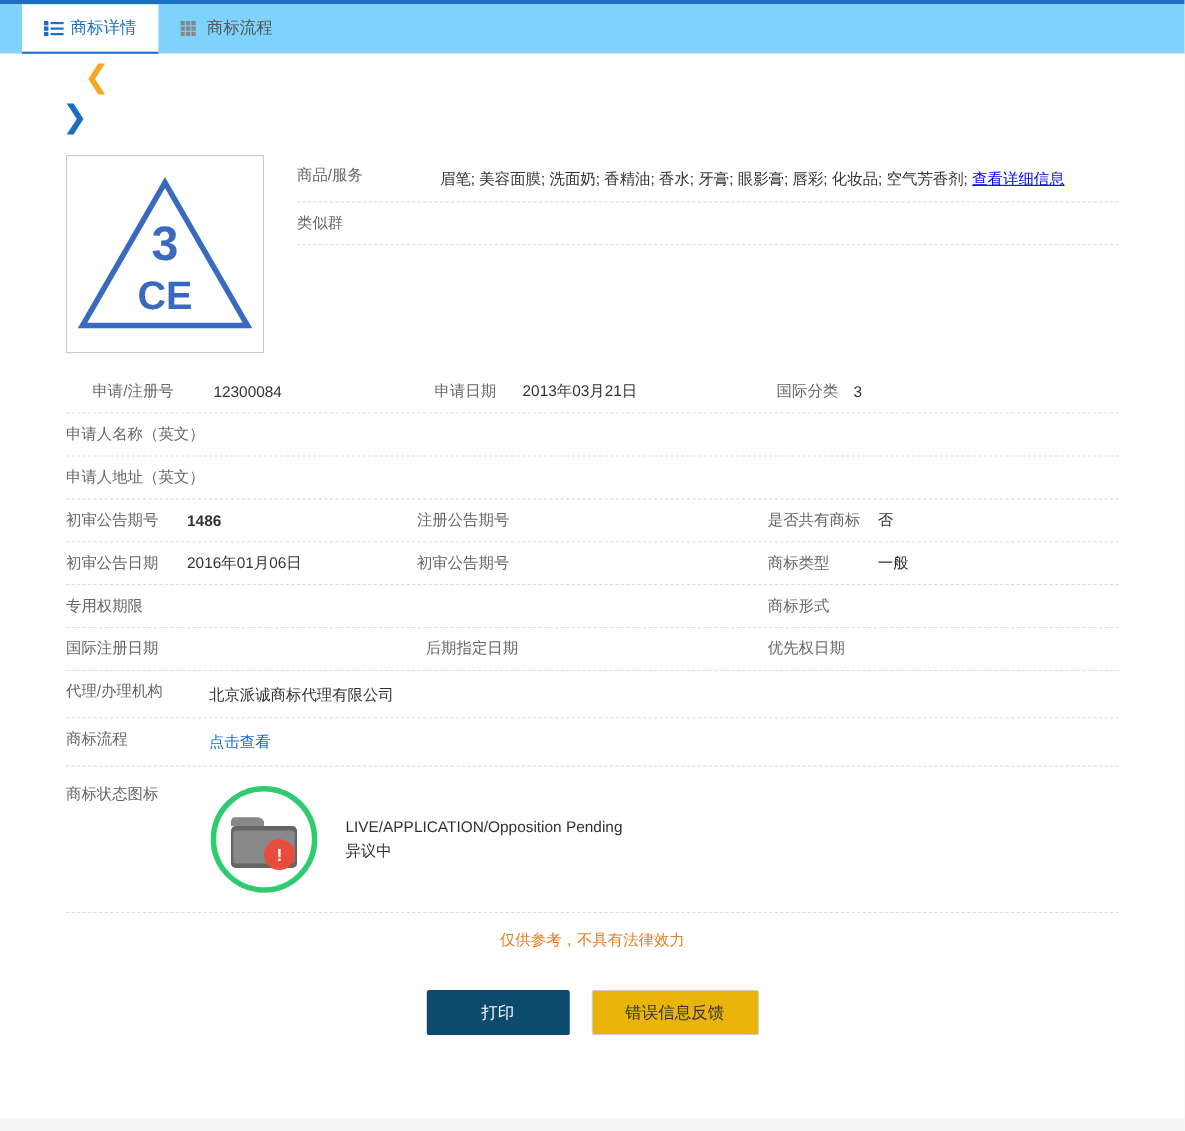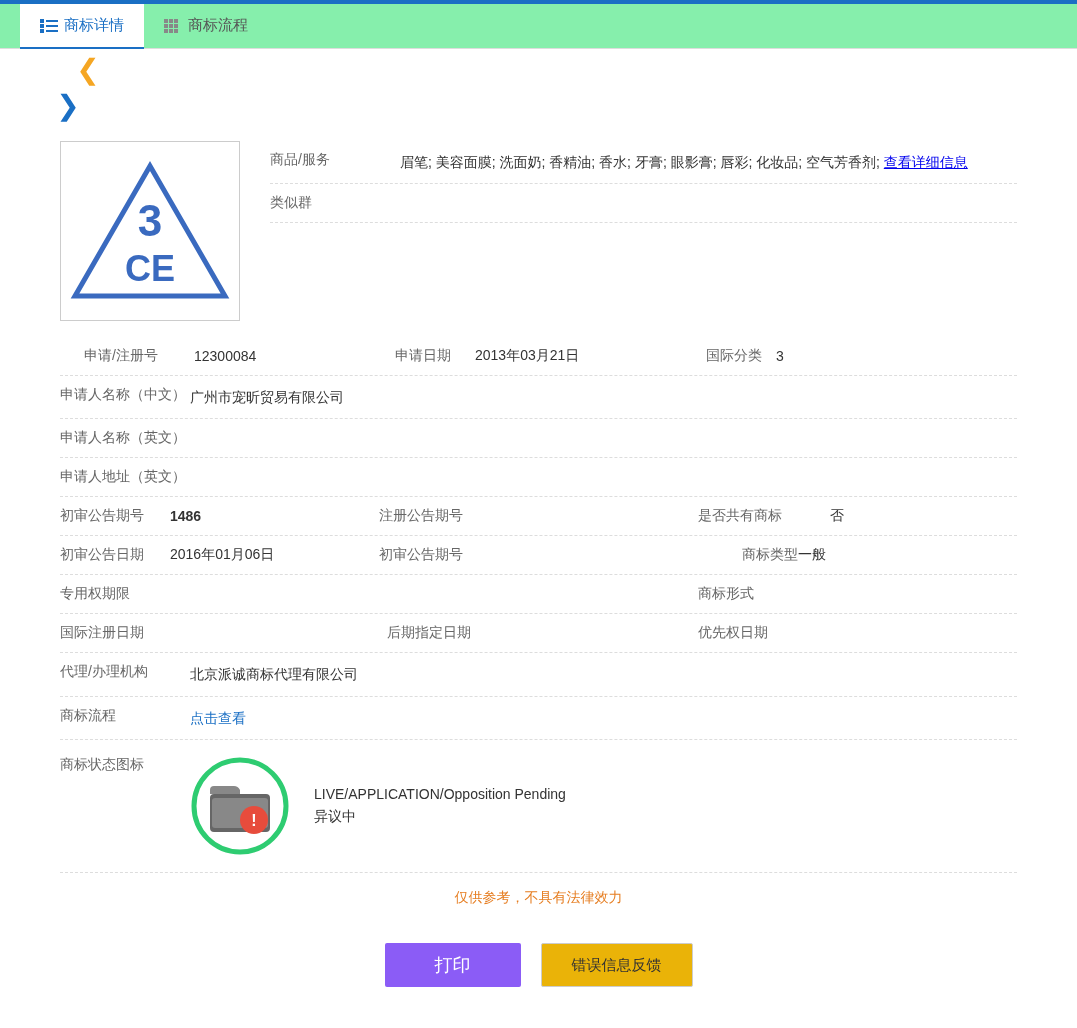--- a/index.html
+++ b/index.html
@@ -1,20 +1,20 @@
 <!DOCTYPE html>
 <html><head>
   <meta charset="utf-8">
   <style>
     * { box-sizing: border-box; margin: 0; padding: 0; }
     body { font-family: 'Microsoft YaHei', Arial, sans-serif; font-size: 14px; color: #333; background: #f5f5f5; }
 
     .top-bar { height: 4px; background: #1a6fc4; }
 
-    .tabs { display: flex; background: #86efac; border-bottom: 1px solid #ddd; padding: 0 20px; }
+    .tabs { display: flex; background: #7dd3fc; border-bottom: 1px solid #ddd; padding: 0 20px; }
     .tab { display: flex; align-items: center; gap: 6px; padding: 12px 20px; cursor: pointer; font-size: 15px; color: #555; border-bottom: 2px solid transparent; margin-bottom: -1px; }
     .tab.active { color: #1a6fc4; border-bottom: 2px solid #1a6fc4; background: #fff; }
     .tab-icon { width: 18px; height: 14px; }
 
     .content { background: #fff; margin: 0; padding: 20px 60px 40px 60px; position: relative; min-height: calc(100vh - 60px); }
 
     .nav-arrow { position: absolute; top: 50%; transform: translateY(-50%); width: 36px; height: 36px; display: flex; align-items: center; justify-content: center; cursor: pointer; z-index: 10; }
     .nav-arrow-left { left: 10px; color: #f5a623; font-size: 28px; }
     .nav-arrow-right { right: 10px; color: #1a6fc4; font-size: 28px; }
 
@@ -24,21 +24,21 @@
     .trademark-image svg { width: 160px; height: 160px; }
 
     .trademark-info-right { flex: 1; }
 
     .info-row { display: flex; align-items: flex-start; padding: 10px 0; border-bottom: 1px dashed #ddd; }
     .info-label { color: #666; min-width: 130px; flex-shrink: 0; }
     .info-value { color: #333; flex: 1; line-height: 1.6; }
     .info-value a { color: #1a6fc4; text-decoration: none; }
 
     .bottom-buttons { display: flex; justify-content: center; gap: 20px; padding: 20px 0; }
-    .btn-print { background: #8b5cf6; color: #fff; border: none; padding: 10px 50px; font-size: 18px; cursor: pointer; border-radius: 2px; }
+    .btn-print { background: #0c4a6e; color: #fff; border: none; padding: 10px 50px; font-size: 15px; cursor: pointer; border-radius: 2px; }
     .btn-feedback { background: #eab308; color: #333; border: 1px solid #ccc; padding: 10px 30px; font-size: 15px; cursor: pointer; border-radius: 2px; }
     .content > *:not(.watermark-bg) { position: relative; z-index: 1; }
 
     .goods-info { display: flex; padding: 10px 0; border-bottom: 1px dashed #ddd; }
     .goods-label { color: #666; min-width: 130px; flex-shrink: 0; }
     .goods-value { flex: 1; line-height: 1.6; }
   </style>
 </head>
 <body>
 
@@ -113,24 +113,20 @@
     <div style="flex:1; display:flex; align-items:center;">
       <span style="color:#666; min-width:80px;">申请日期</span>
       <span>2013年03月21日</span>
     </div>
     <div style="flex:1; display:flex; align-items:center;">
       <span style="color:#666; min-width:70px;">国际分类</span>
       <span>3</span>
     </div>
   </div>
 
-  <div class="info-row">
-    <div class="info-label">申请人名称（中文）</div>
-    <div class="info-value">广州市宠昕贸易有限公司</div>
-  </div>
 
   <div class="info-row">
     <div class="info-label">申请人名称（英文）</div>
     <div class="info-value"></div>
   </div>
 
 
   <div class="info-row">
     <div class="info-label">申请人地址（英文）</div>
     <div class="info-value"></div>
@@ -138,36 +134,36 @@
 
   <div style="display:flex; border-bottom: 1px dashed #ddd; padding: 10px 0;">
     <div style="flex:1; display:flex; align-items:center;">
       <span style="color:#666; min-width:110px;">初审公告期号</span>
       <span style="font-weight:bold;">1486</span>
     </div>
     <div style="flex:1; display:flex; align-items:center;">
       <span style="color:#666; min-width:100px;">注册公告期号</span>
       <span></span>
     </div>
-    <div style="flex:1; display:flex; align-items:center;gap:32px;">
+    <div style="flex:1; display:flex; align-items:center;">
       <span style="color:#666; min-width:100px;">是否共有商标</span>
       <span>否</span>
     </div>
   </div>
 
   <div style="display:flex; border-bottom: 1px dashed #ddd; padding: 10px 0;">
     <div style="flex:1; display:flex; align-items:center;">
       <span style="color:#666; min-width:110px;">初审公告日期</span>
       <span>2016年01月06日</span>
     </div>
     <div style="flex:1; display:flex; align-items:center;">
       <span style="color:#666; min-width:100px;">初审公告期号</span>
       <span></span>
     </div>
-    <div style="flex:1; display:flex; align-items:center;text-align:right;">
+    <div style="flex:1; display:flex; align-items:center;">
       <span style="color:#666; min-width:100px;">商标类型</span>
       <span>一般</span>
     </div>
   </div>
 
   <div style="display:flex; border-bottom: 1px dashed #ddd; padding: 10px 0;">
     <div style="flex:1; display:flex; align-items:center;">
       <span style="color:#666; min-width:110px;">专用权期限</span>
       <span></span>
     </div>

